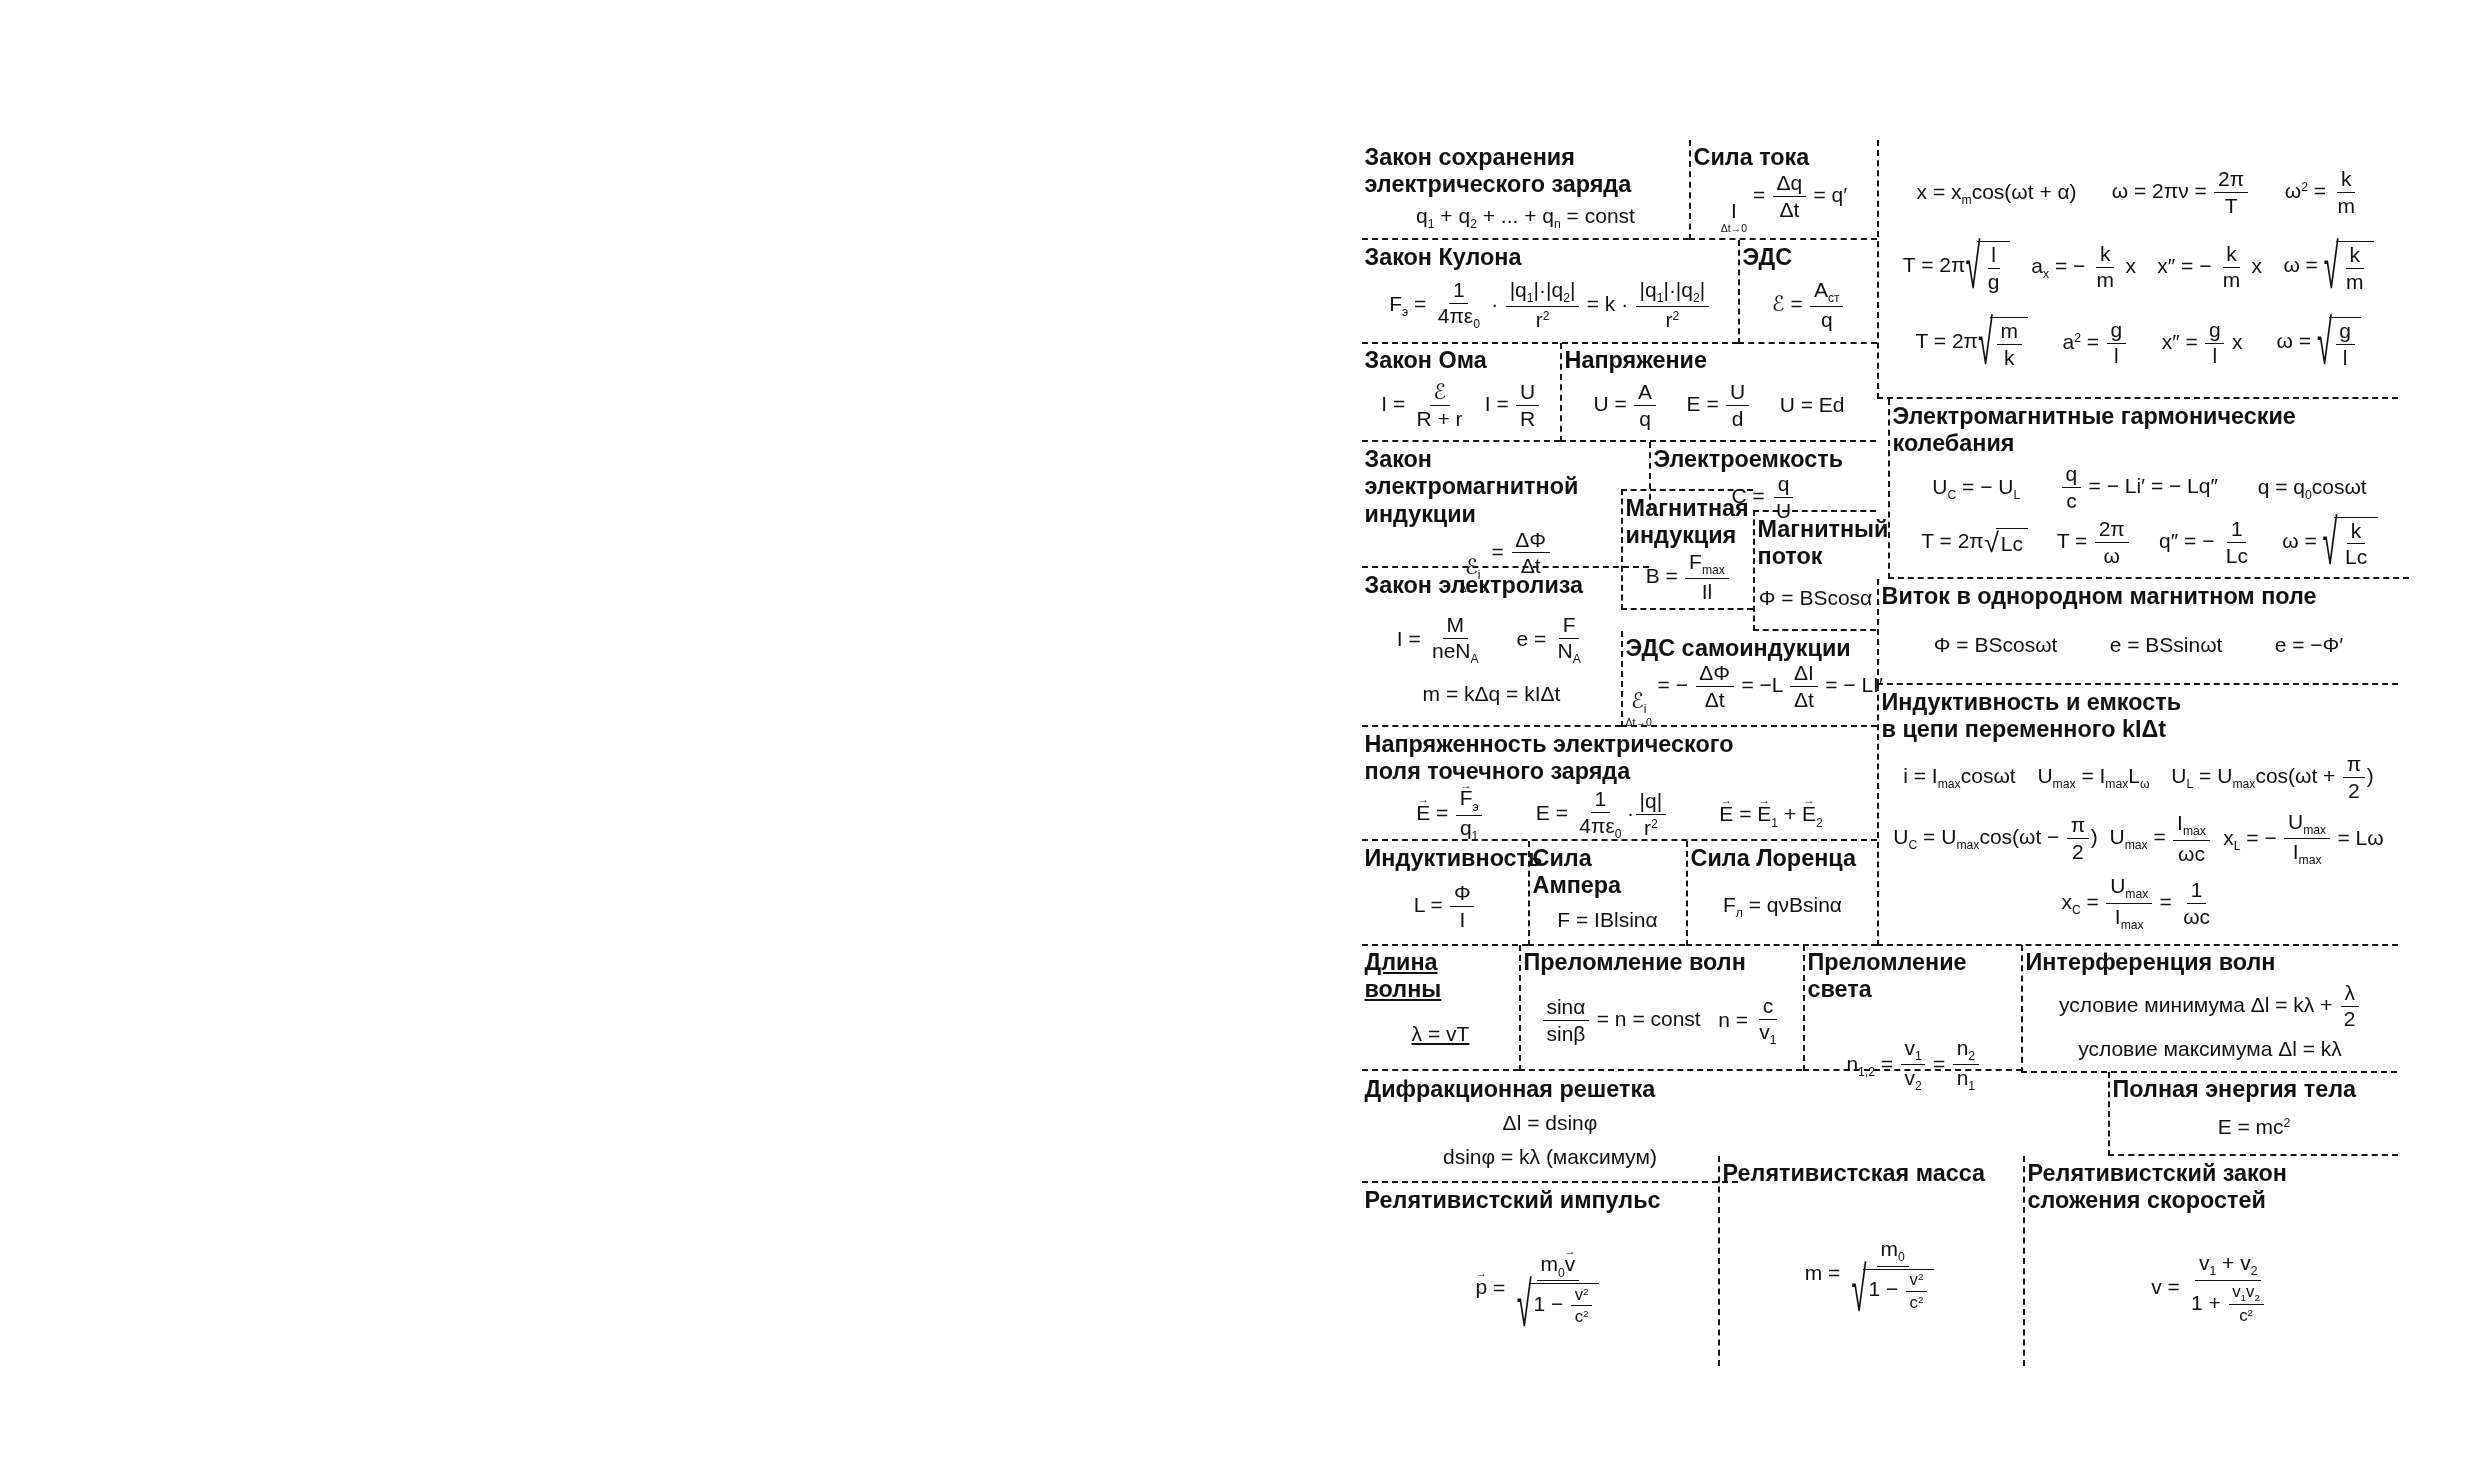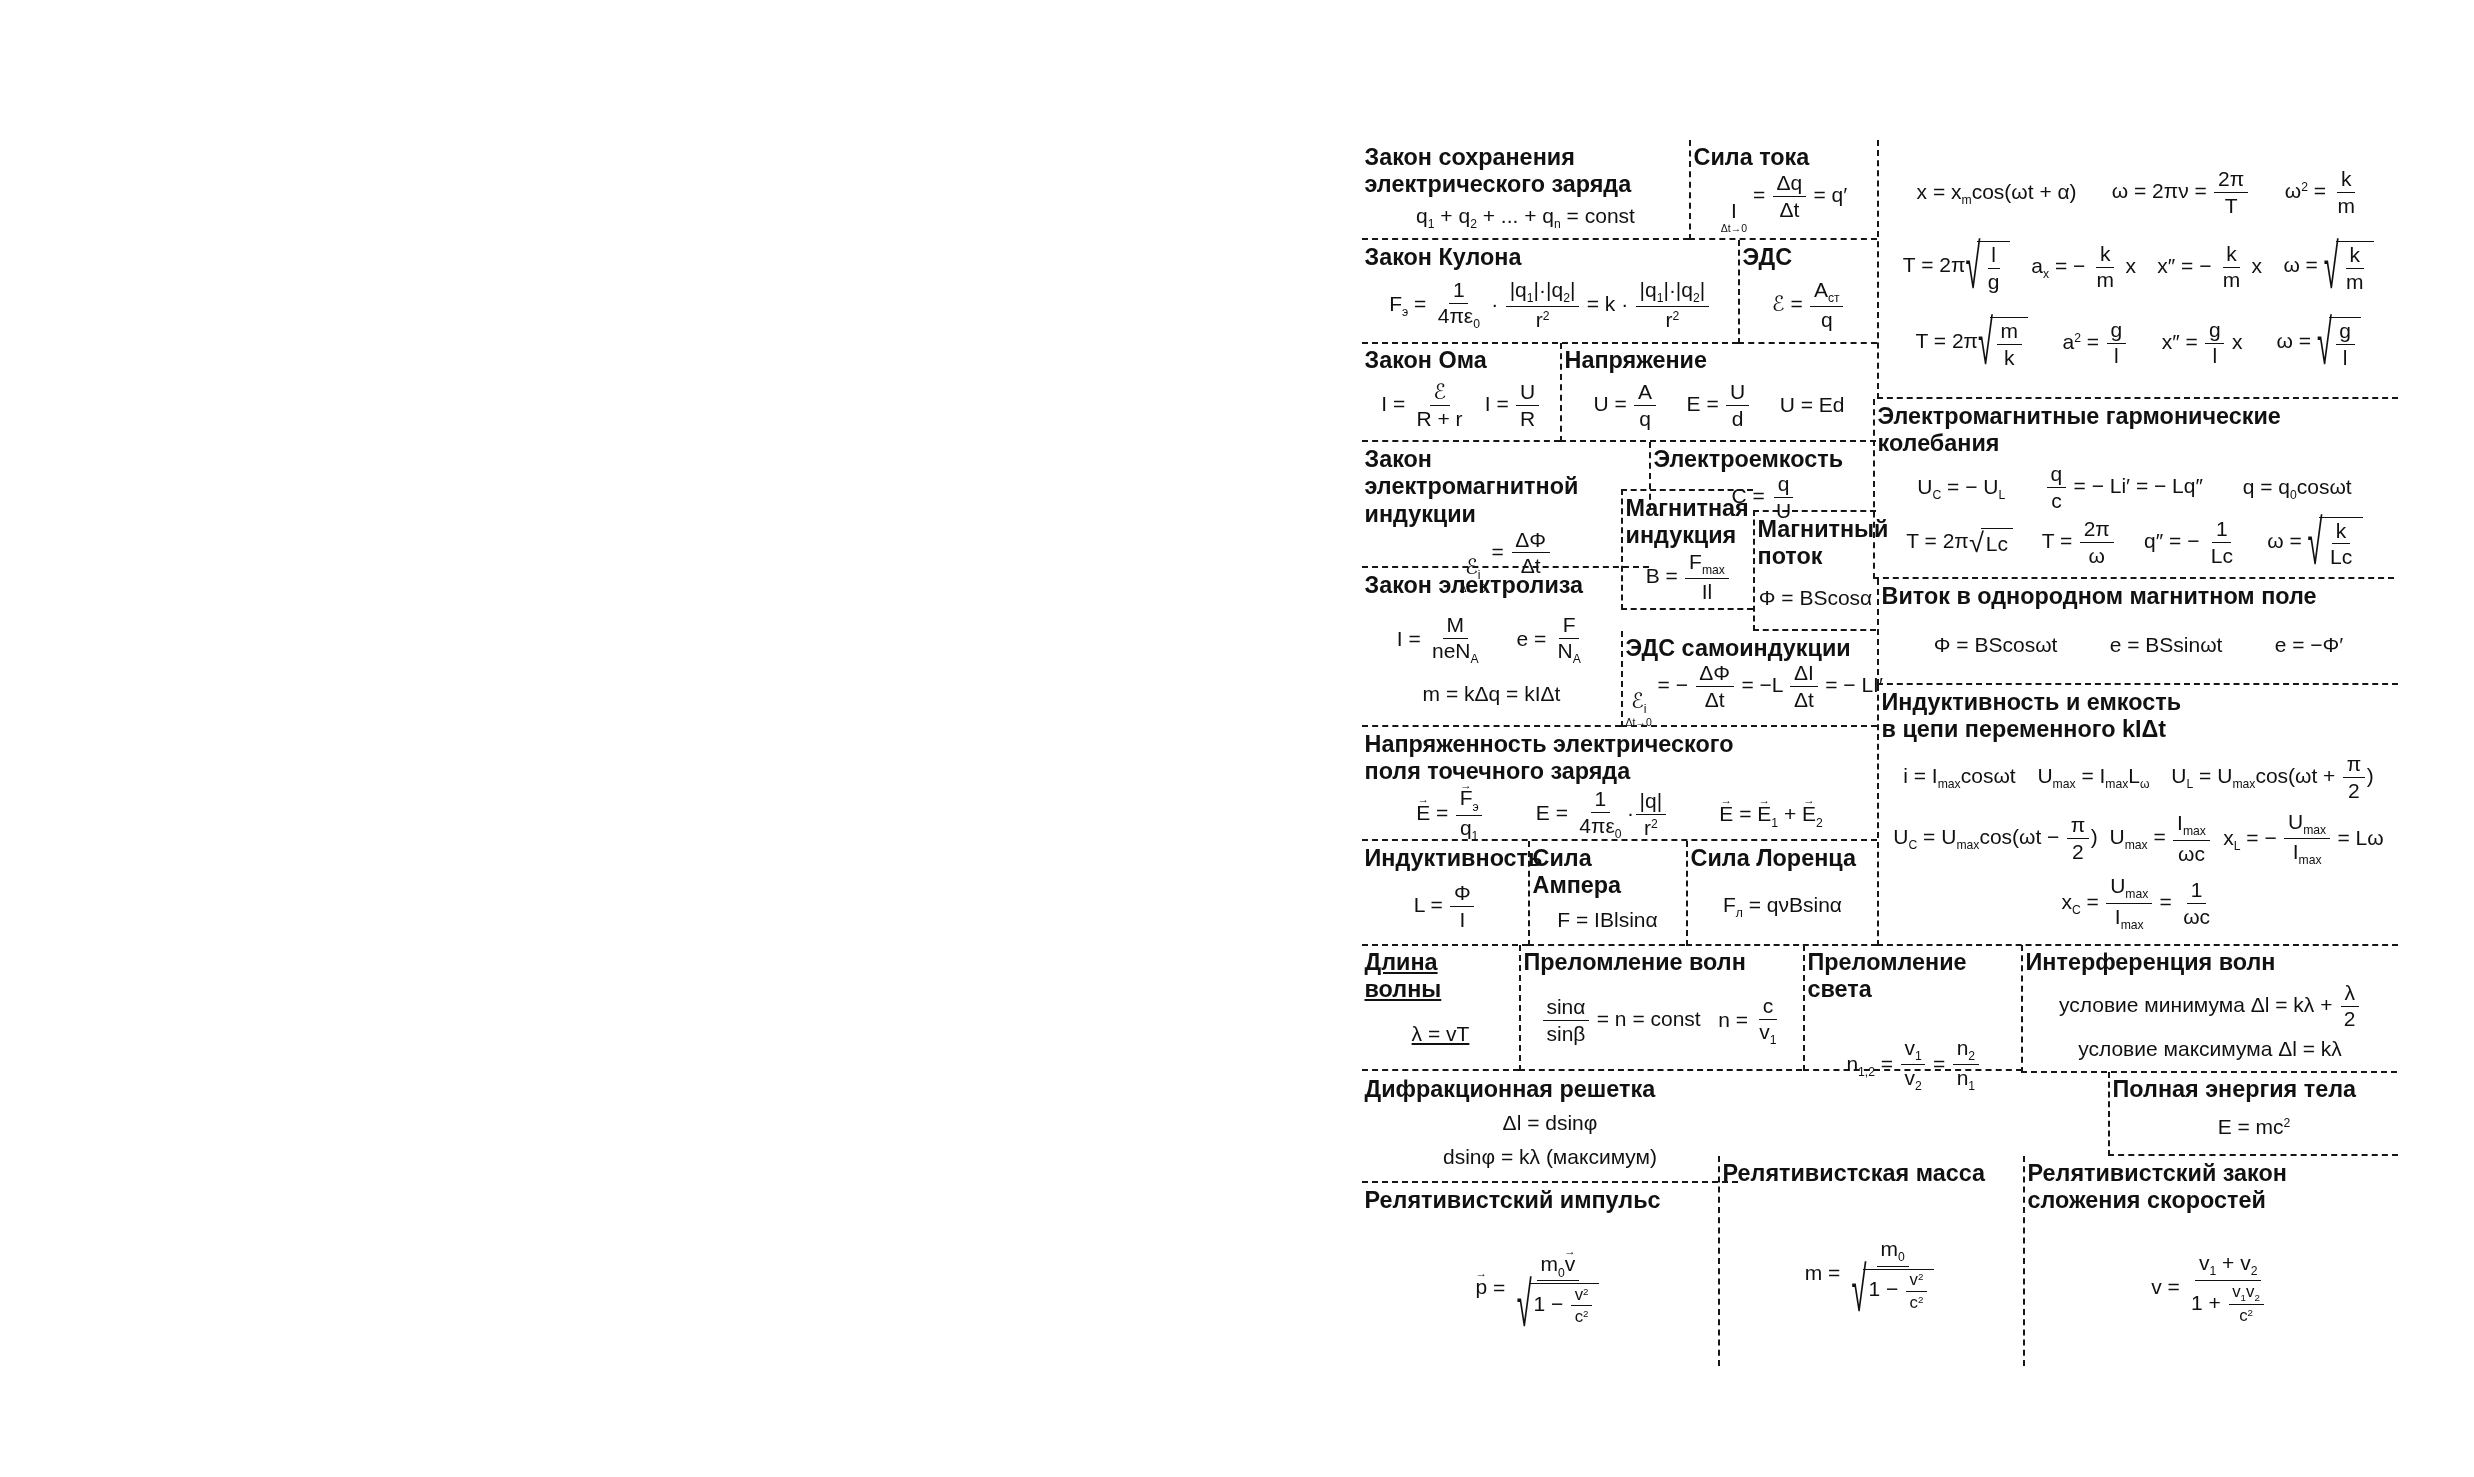--- a/index.html
+++ b/index.html
@@ -40,21 +40,21 @@
   .c8{left:287px;top:302px;width:228px;height:68px;}
   .c9{left:259px;top:349px;width:132px;height:121px;}
   .c10{left:391px;top:370px;width:123px;height:121px;}
   .c11{left:0;top:428px;width:259px;height:159px;}
   .c12{left:259px;top:491px;width:256px;height:96px;}
   .c13{left:0;top:587px;width:515px;height:114px;}
   .c14{left:0;top:701px;width:166px;height:105px;}
   .c15{left:166px;top:701px;width:157px;height:105px;}
   .c16{left:324px;top:701px;width:191px;height:105px;}
   .c17{left:515px;top:0;width:521px;height:259px;}
-  .c18{left:511px;top:259px;width:521px;height:180px;}
+  .c18{left:526px;top:259px;width:521px;height:180px;}
   .c19{left:515px;top:439px;width:521px;height:106px;}
   .c20{left:515px;top:545px;width:521px;height:261px;}
   .c21{left:0;top:805px;width:157px;height:126px;text-decoration:underline;}
   .c22{left:157px;top:805px;width:283px;height:126px;}
   .c23{left:441px;top:805px;width:219px;height:126px;gap:33px;}
   .c24{left:659px;top:805px;width:376px;height:128px;}
   .c25{left:0;top:932px;width:376px;height:111px;}
   .c26{left:376px;top:932px;width:370px;height:84px;}
   .c27{left:746px;top:932px;width:290px;height:84px;}
   .c28{left:0;top:1043px;width:356px;height:184px;}

